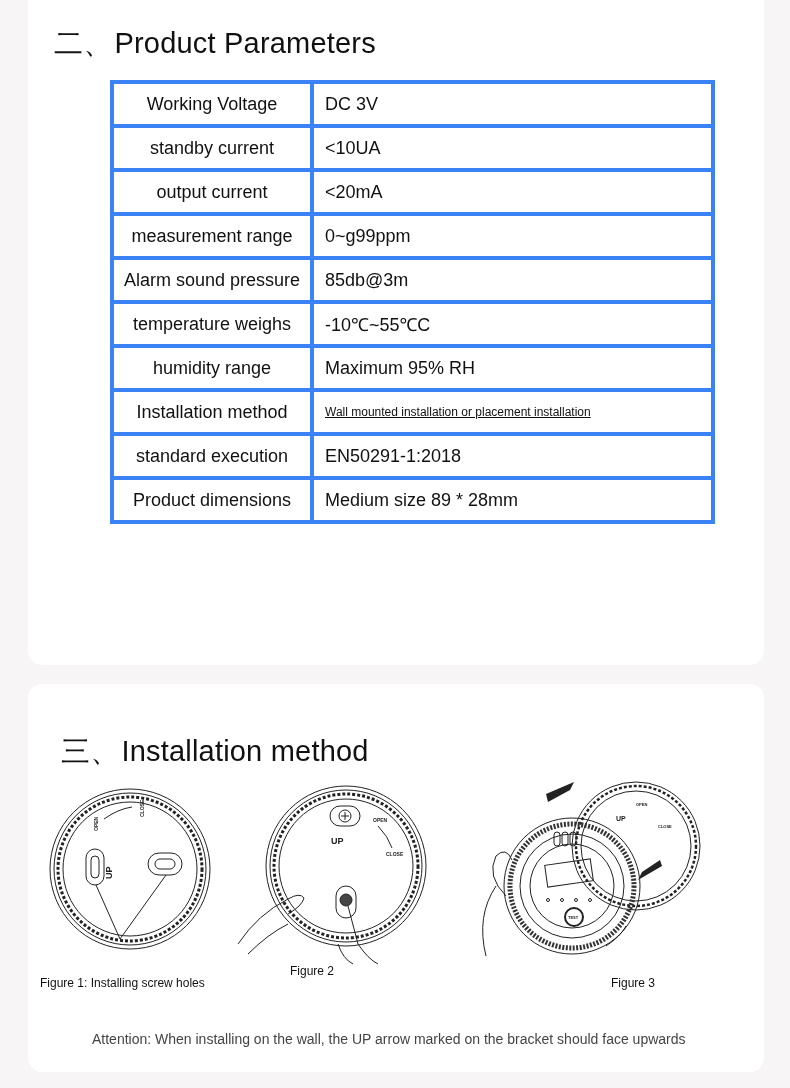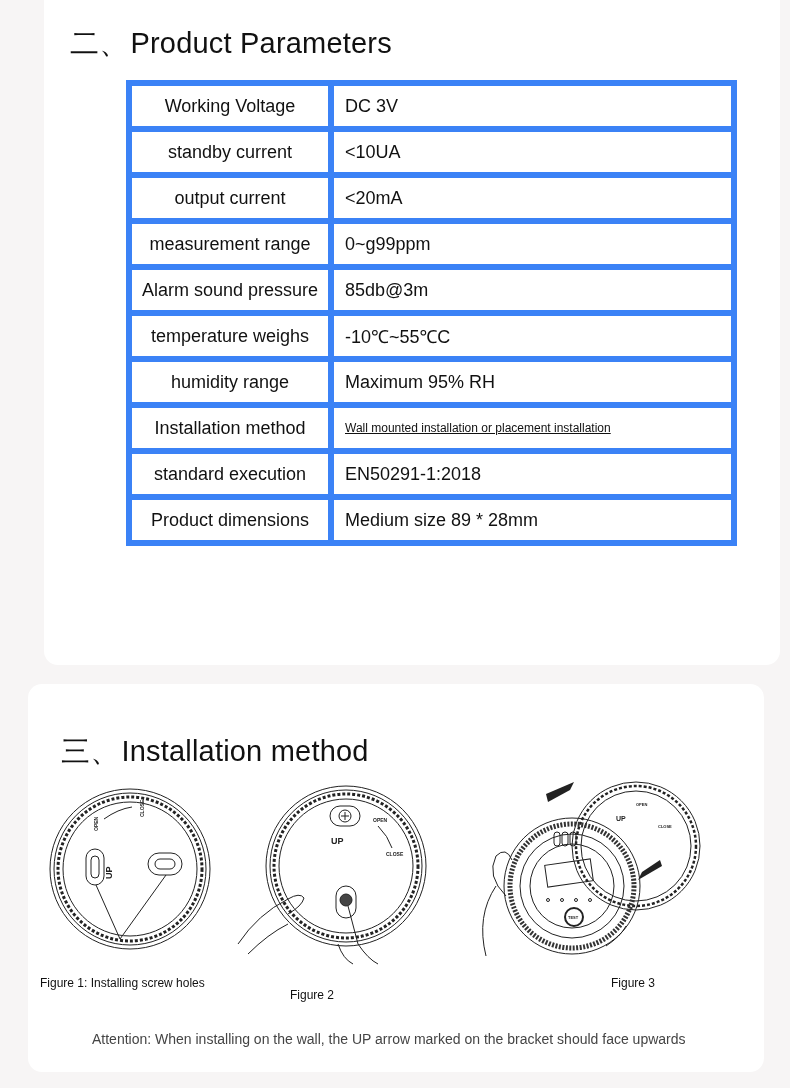--- a/index.html
+++ b/index.html
@@ -1,25 +1,25 @@
 <!DOCTYPE html>
 <html><head>
 <meta charset="utf-8">
 <style>
   html,body{margin:0;padding:0;}
   body{width:790px;height:1088px;background:#f7f5f5;position:relative;overflow:hidden;font-family:"Liberation Sans",sans-serif;color:#111;}
   .card{position:absolute;background:#fff;border-radius:14px;}
-  #card1{left:44px;top:0;width:736px;height:665px;border-top-left-radius:0;border-top-right-radius:0;}
+  #card1{left:28px;top:0;width:736px;height:665px;border-top-left-radius:0;border-top-right-radius:0;}
   #card2{left:28px;top:684px;width:736px;height:388px;}
   .section-title{position:absolute;font-size:29px;font-weight:normal;letter-spacing:0.2px;color:#111;white-space:nowrap;}
   #title1{left:26px;top:24px;}
   #title2{left:33px;top:48px;}
   .num{display:inline-block;margin-right:2px;}
   table.params{position:absolute;left:82px;top:80px;border-collapse:collapse;font-size:18px;}
-  table.params td{border:6px solid #3b82f6;height:40px;padding:0;}
+  table.params td{border:4px solid #3b82f6;height:40px;padding:0;}
   table.params td.k{width:196px;text-align:center;white-space:nowrap;}
   table.params td.v{width:386px;padding-left:11px;white-space:nowrap;}
   table.params td.small{font-size:12px;text-decoration:underline;}
   .fig{position:absolute;}
   .fig-cap{position:absolute;font-size:12px;white-space:nowrap;color:#111;}
   .note{position:absolute;left:20px;top:347px;font-size:14px;color:#444;white-space:nowrap;margin-left:44px;}
   svg text{font-family:"Liberation Sans",sans-serif;}
 </style>
 </head>
 <body>
@@ -114,21 +114,21 @@
       <path d="M150 52 Q160 62 164 74"></path>
       <path d="M10 170 Q30 140 60 125 Q72 118 76 124 Q74 132 60 140"></path>
       <path d="M20 180 Q40 160 60 150"></path>
       <path d="M120 132 L130 170 Q140 185 150 190"></path>
       <path d="M110 170 Q115 185 125 190"></path>
     </g>
     <text x="103" y="70" font-size="9" font-weight="bold" fill="#222">UP</text>
     <text x="145" y="48" font-size="5" font-weight="bold" fill="#222">OPEN</text>
     <text x="158" y="82" font-size="5" font-weight="bold" fill="#222">CLOSE</text>
   </svg>
-  <div class="fig-cap" style="left:262px;top:304px">Figure 2</div>
+  <div class="fig-cap" style="left:262px;top:280px">Figure 2</div>
 
   <svg class="fig" style="left:418px;top:92px" width="260" height="200" viewBox="0 0 260 200">
     <g fill="none" stroke="#222" stroke-width="1">
       <circle cx="190" cy="70" r="64"></circle>
       <circle cx="190" cy="70" r="60" stroke-dasharray="3 2" stroke-width="2.5"></circle>
       <circle cx="190" cy="70" r="55"></circle>
       <circle cx="126" cy="110" r="68"></circle>
       <circle cx="126" cy="110" r="62" stroke-dasharray="2 1.5" stroke-width="5" stroke="#333"></circle>
       <circle cx="126" cy="110" r="52"></circle>
       <circle cx="126" cy="110" r="42"></circle>

